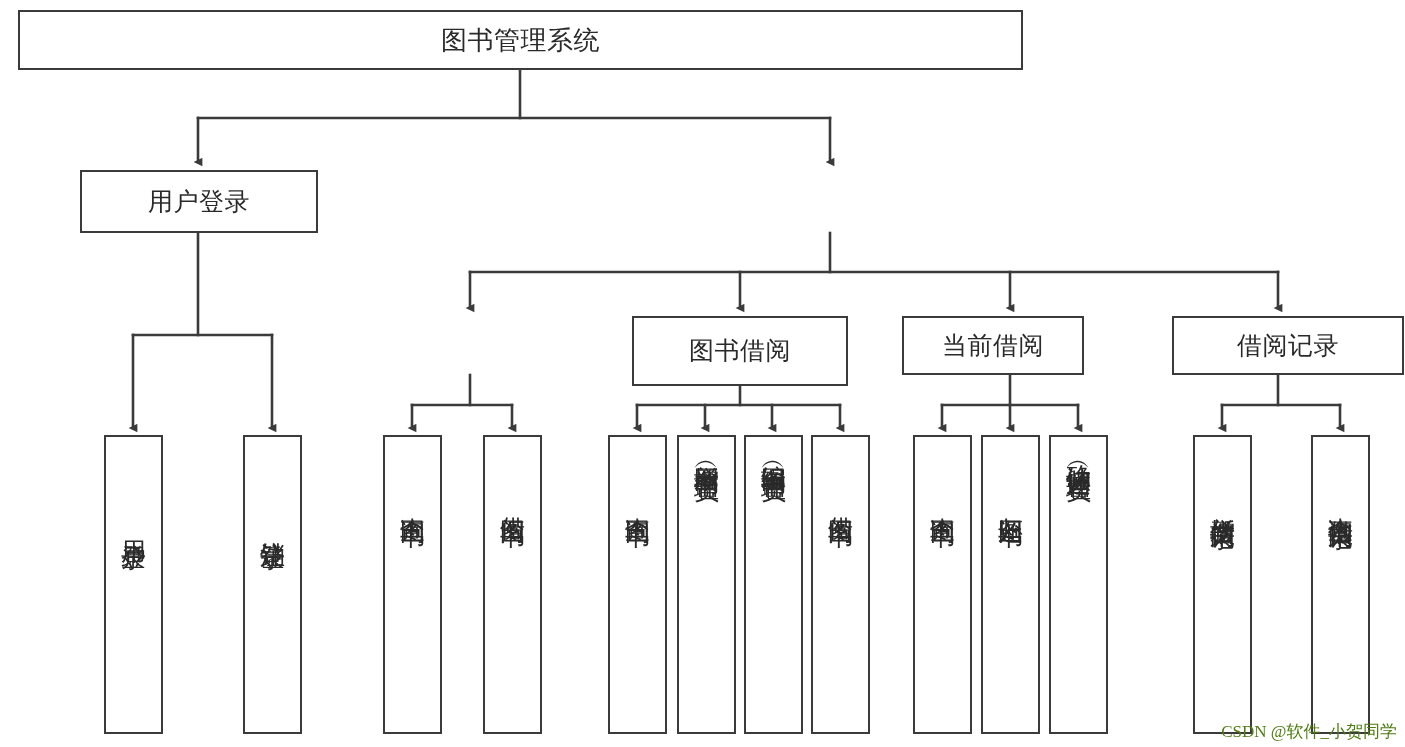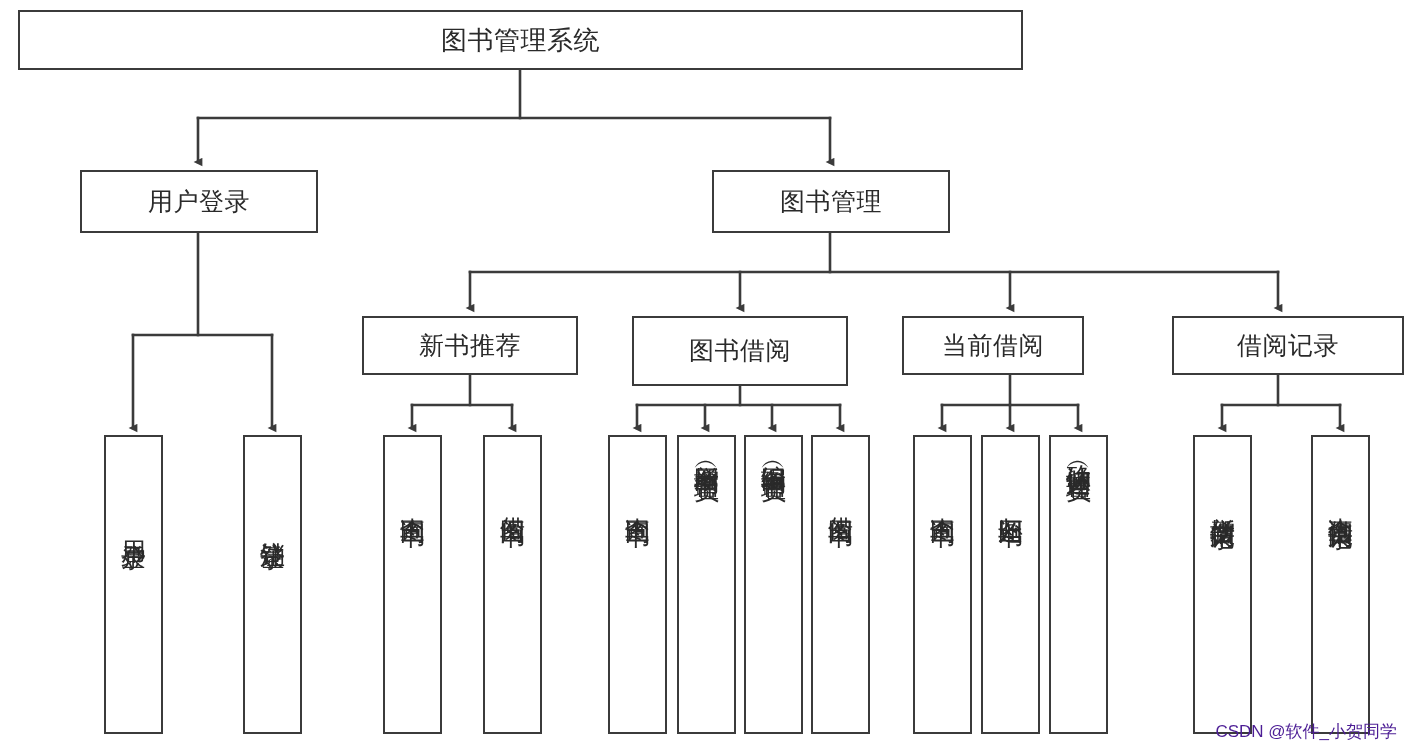--- a/index.html
+++ b/index.html
@@ -66,24 +66,24 @@
     margin-top: 76px;
   }
   .node.vert.mid2 .node-label {
     margin-top: 52px;
   }
   .watermark {
     position: absolute;
     right: 8px;
     bottom: 4px;
     font-size: 17px;
-    color: #4c1d95;
+    color: #4d7c0f;
     white-space: nowrap;
     z-index: 5;
-    font-family: Liberation Sans, sans-serif;
+    font-family: Liberation Serif, serif;
   }
 </style>
 </head>
 <body>
 
 <div id="diagram-root">
 
   <svg id="edge-layer" viewBox="0 0 1405 747" xmlns="http://www.w3.org/2000/svg">
     <defs>
       <marker id="arrow" markerWidth="10" markerHeight="10" refX="4.2" refY="5" orient="auto" markerUnits="userSpaceOnUse">
@@ -134,27 +134,21 @@
     </g>
   </svg>
 
   <div class="node horiz root" style="left:18px; top:10px; width:1005px; height:60px;">
     <span class="node-label">图书管理系统</span>
   </div>
 
   <div class="node horiz" style="left:80px; top:170px; width:238px; height:63px;">
     <span class="node-label">用户登录</span>
   </div>
-  <div class="node horiz" style="left:712px; top:170px; width:238px; height:63px;">
-    <span class="node-label">图书管理</span>
-  </div>
-
-  <div class="node horiz" style="left:362px; top:316px; width:216px; height:59px;">
-    <span class="node-label">新书推荐</span>
-  </div>
+
   <div class="node horiz" style="left:632px; top:316px; width:216px; height:70px;">
     <span class="node-label">图书借阅</span>
   </div>
   <div class="node horiz" style="left:902px; top:316px; width:182px; height:59px;">
     <span class="node-label">当前借阅</span>
   </div>
   <div class="node horiz" style="left:1172px; top:316px; width:232px; height:59px;">
     <span class="node-label">借阅记录</span>
   </div>
 

